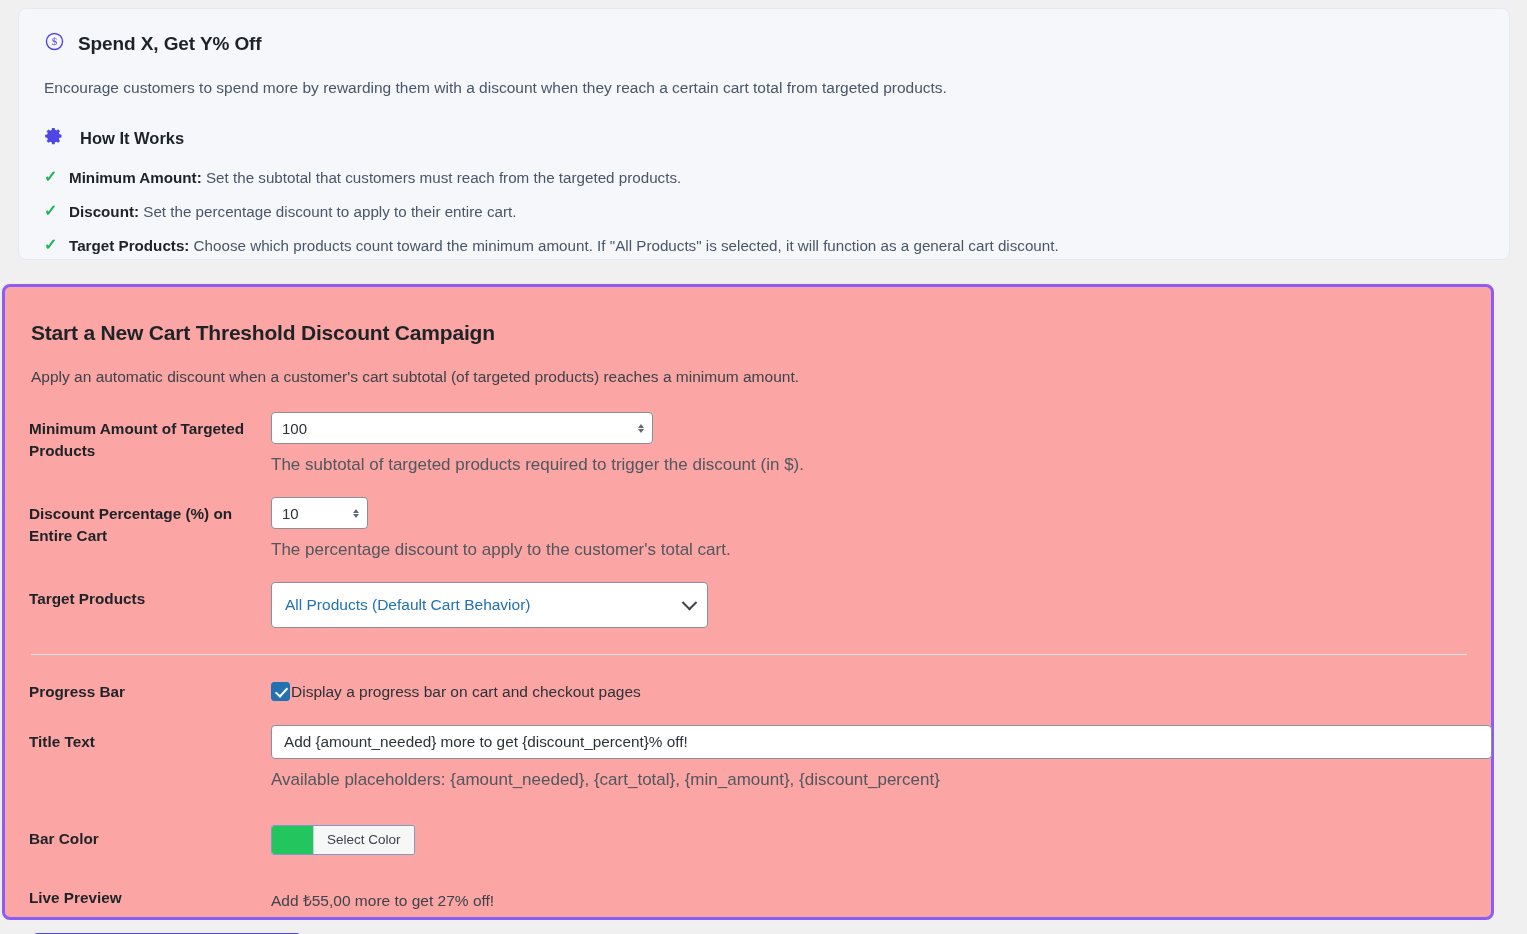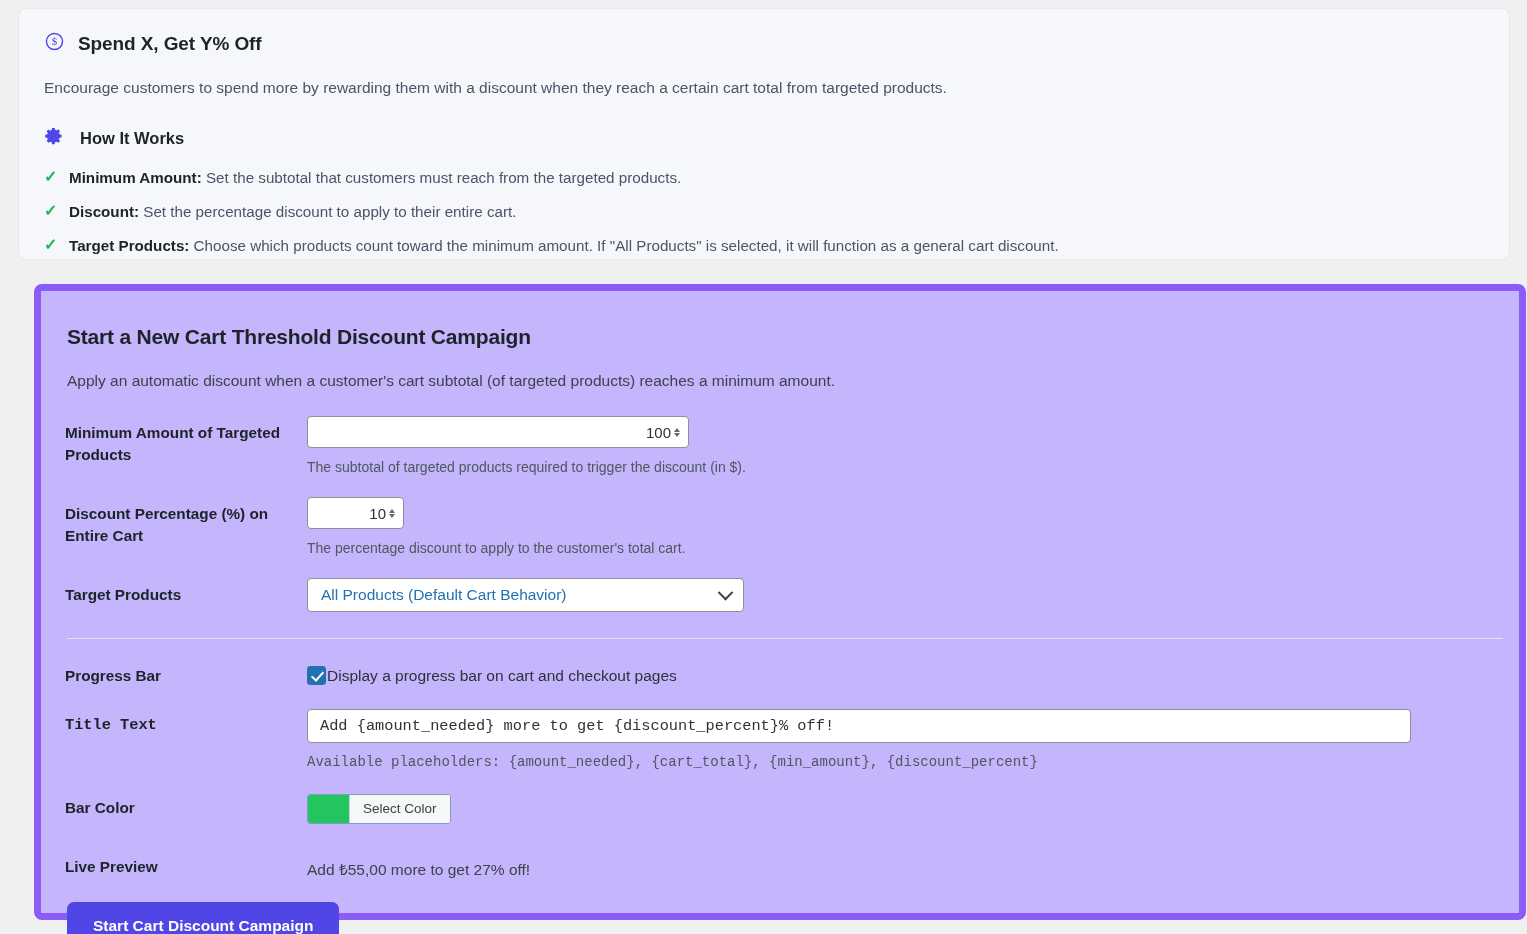--- a/index.html
+++ b/index.html
@@ -82,26 +82,26 @@
     font-weight: bold;
     line-height: 1.15;
     flex: 0 0 auto;
     width: 14px;
   }
   .check-item b { color: #1d2327; font-weight: bold; }
 
   
   .main-card {
     position: absolute;
-    left: 34px;
+    left: 2px;
     top: 284px;
     width: 1492px;
     height: 636px;
-    background: #c4b5fd;
-    border: 7px solid #8b5cf6;
+    background: #fca5a5;
+    border: 3px solid #8b5cf6;
     border-radius: 8px;
     padding: 24px 24px 0 24px;
   }
 
   .main-title {
     font-size: 21px;
     font-weight: bold;
     color: #1d2327;
     margin: 10px 0 0 2px;
     letter-spacing: -0.2px;
@@ -120,21 +120,21 @@
     flex: 0 0 242px;
     font-size: 15.3px;
     font-weight: bold;
     color: #1d2327;
     line-height: 1.42;
     padding-top: 6px;
   }
   .row-field { flex: 1 1 auto; min-width: 0; }
 
   .hint {
-    font-size: 14px;
+    font-size: 17px;
     color: #50575e;
     margin-top: 11px;
   }
 
   
   .num-wrap {
     display: inline-flex;
     align-items: center;
     background: #fff;
     border: 1px solid #8c8f94;
@@ -142,21 +142,20 @@
     height: 32px;
     padding: 0 6px 0 10px;
     position: relative;
   }
   .num-wrap.wide { width: 382px; }
   .num-wrap.narrow { width: 97px; }
   .num-val {
     font-size: 15px;
     color: #2c3338;
     flex: 1 1 auto;
-    text-align: right;
   }
   .spin {
     display: flex;
     flex-direction: column;
     align-items: center;
     justify-content: center;
     gap: 1px;
     width: 11px;
     flex: 0 0 11px;
     cursor: pointer;
@@ -168,21 +167,21 @@
   }
   .spin .up { border-bottom: 4px solid #646970; }
   .spin .down { border-top: 4px solid #646970; }
 
   
   .select-wrap {
     display: inline-flex;
     align-items: center;
     justify-content: space-between;
     width: 437px;
-    height: 34px;
+    height: 46px;
     background: #fff;
     border: 1px solid #8c8f94;
     border-radius: 4px;
     padding: 0 12px 0 13px;
     cursor: pointer;
   }
   .select-val { font-size: 15.5px; color: #2271b1; }
   .sel-chev {
     width: 11px; height: 11px;
     border-right: 2px solid #3c434a;
@@ -217,21 +216,21 @@
     border-right: 2.2px solid #fff;
     border-bottom: 2.2px solid #fff;
     transform: rotate(42deg);
   }
   .cb-label { font-size: 15.5px; color: #2c3338; }
 
   
   .text-input {
     display: flex;
     align-items: center;
-    width: 1104px;
+    width: 1221px;
     height: 34px;
     background: #fff;
     border: 1px solid #8c8f94;
     border-radius: 4px;
     padding: 0 12px;
     font-size: 15.3px;
     color: #2c3338;
   }
 
   
@@ -378,21 +377,21 @@
         <div class="row-label" style="padding-top:2px;">Progress Bar</div>
         <div class="row-field">
           <div class="cb-line">
             <span class="cb"></span>
             <span class="cb-label">Display a progress bar on cart and checkout pages</span>
           </div>
         </div>
       </div>
 
       
-      <div class="row" style="margin-bottom:24px;font-family:Liberation Mono, monospace;">
+      <div class="row" style="margin-bottom:35px;">
         <div class="row-label">Title Text</div>
         <div class="row-field">
           <div class="text-input">
             <span>Add {amount_needed} more to get {discount_percent}% off!</span>
           </div>
           <div class="hint">Available placeholders: {amount_needed}, {cart_total}, {min_amount}, {discount_percent}</div>
         </div>
       </div>
 
       

